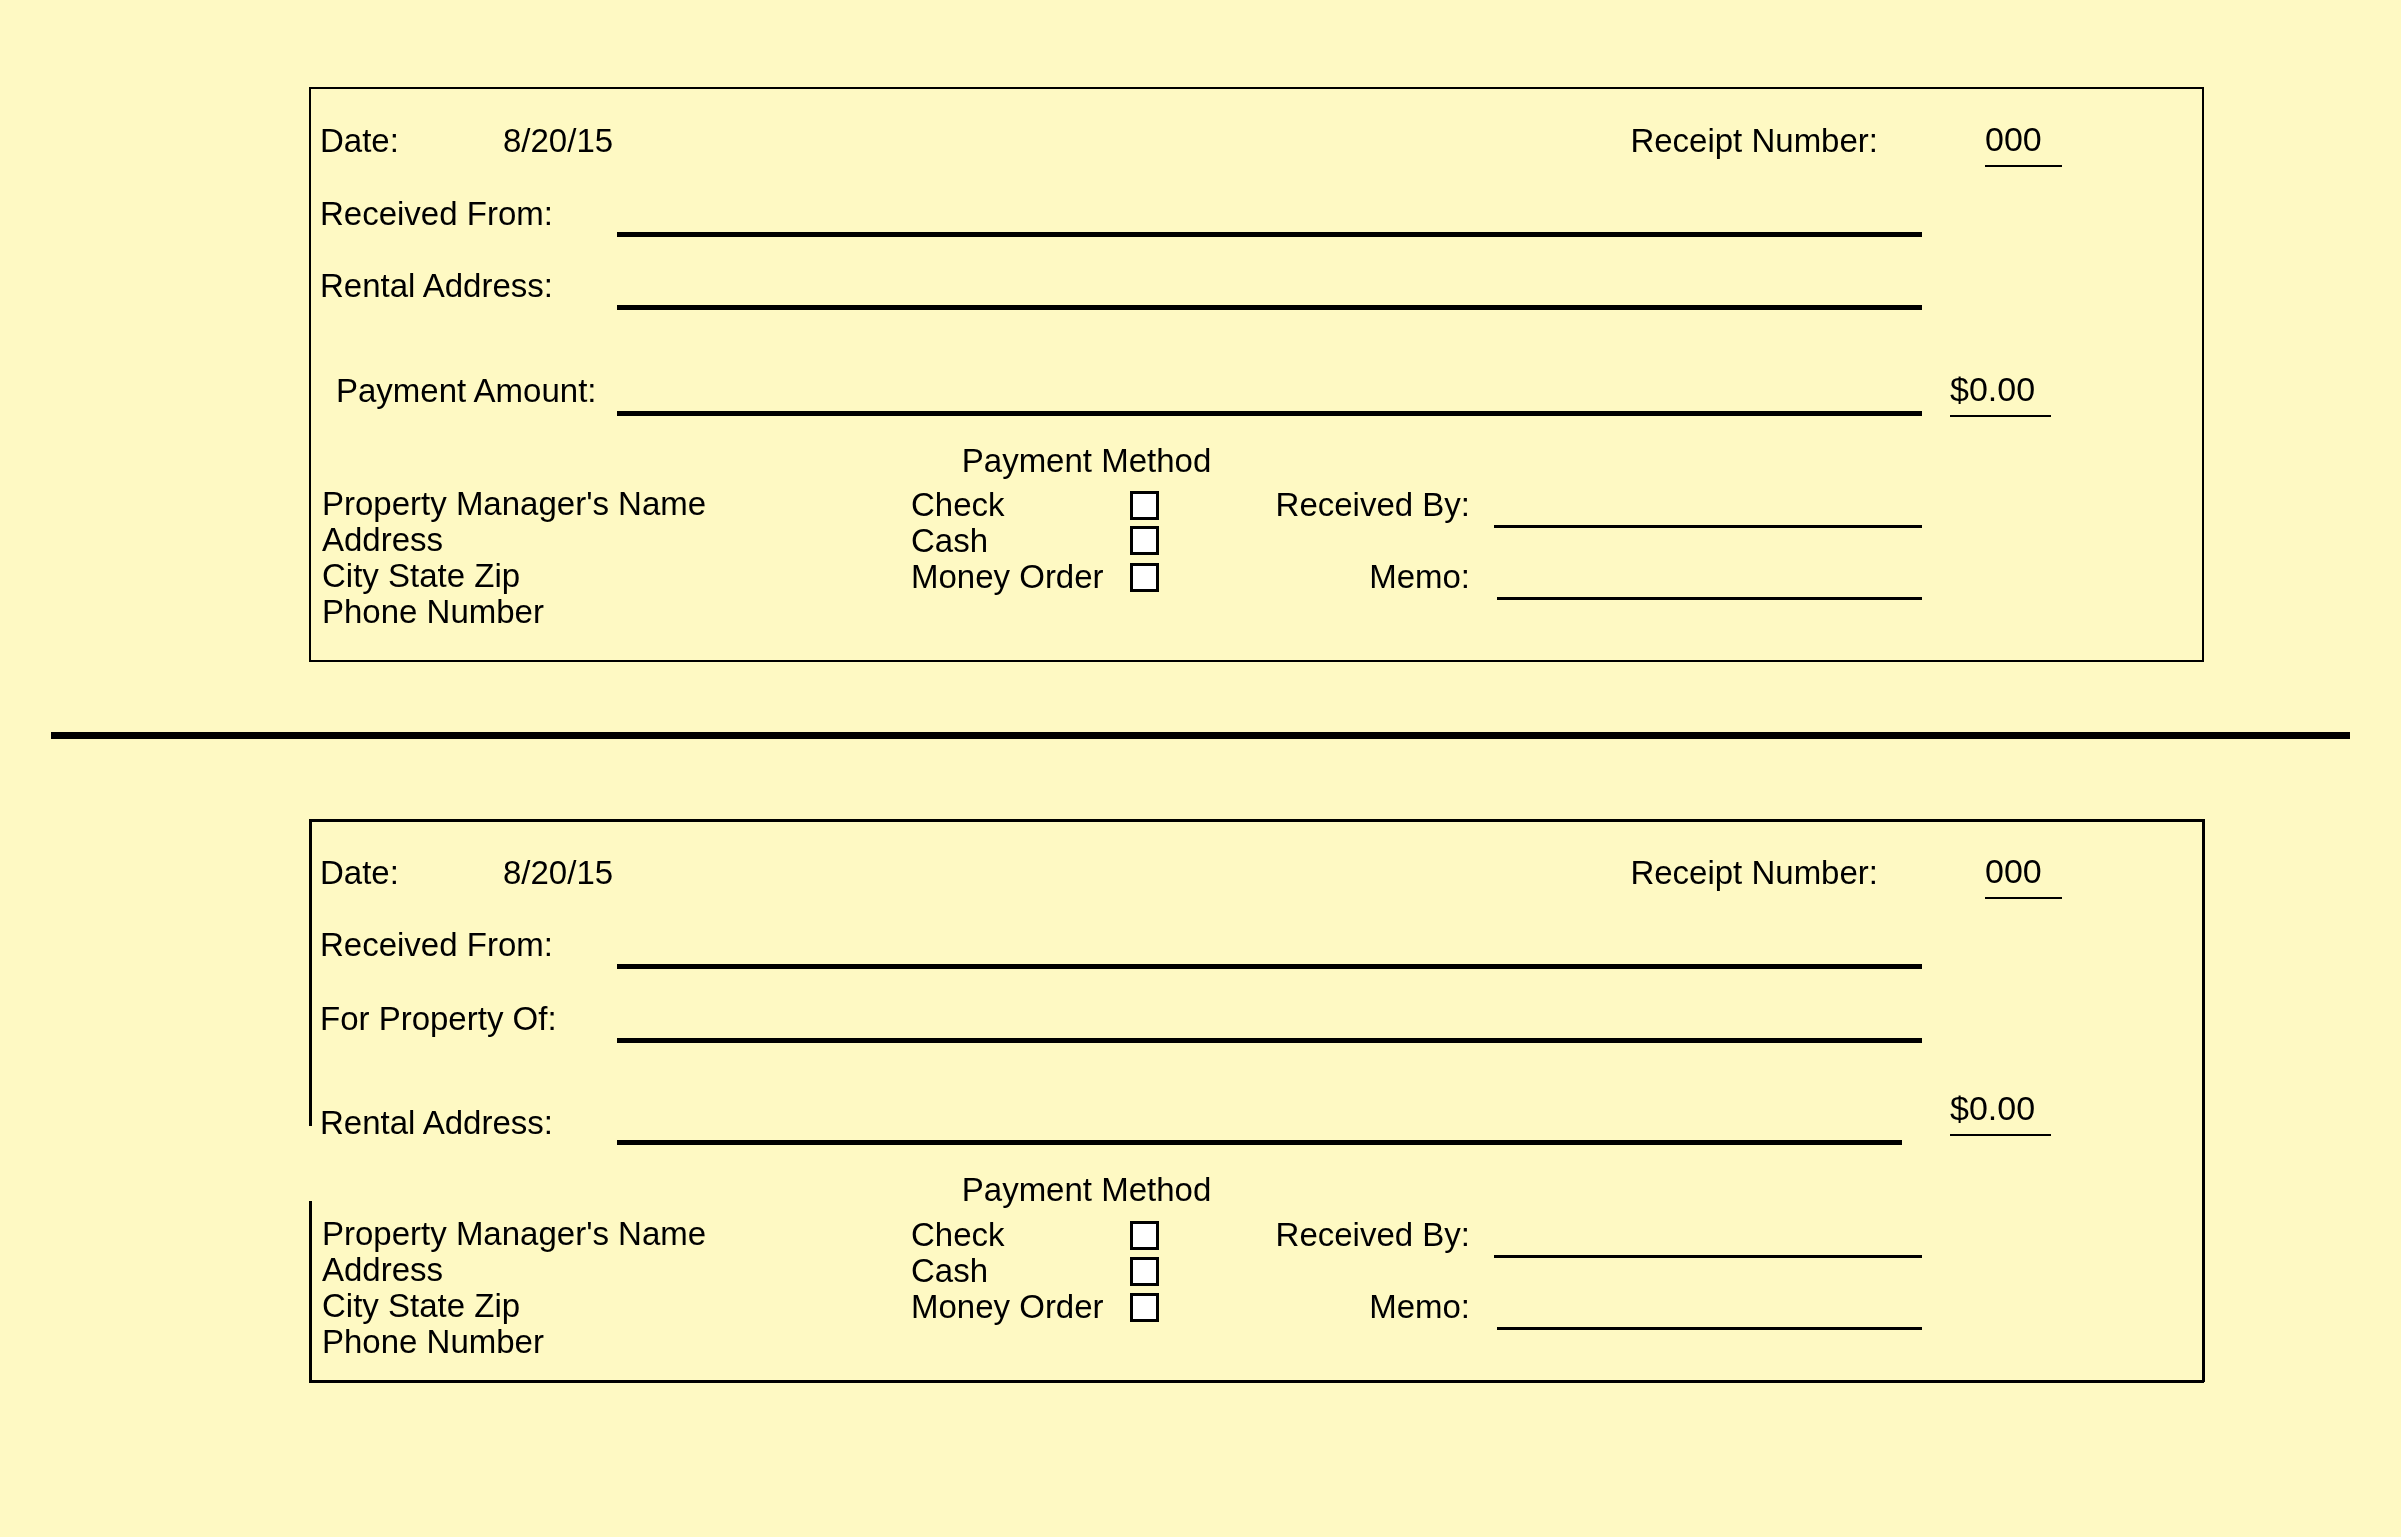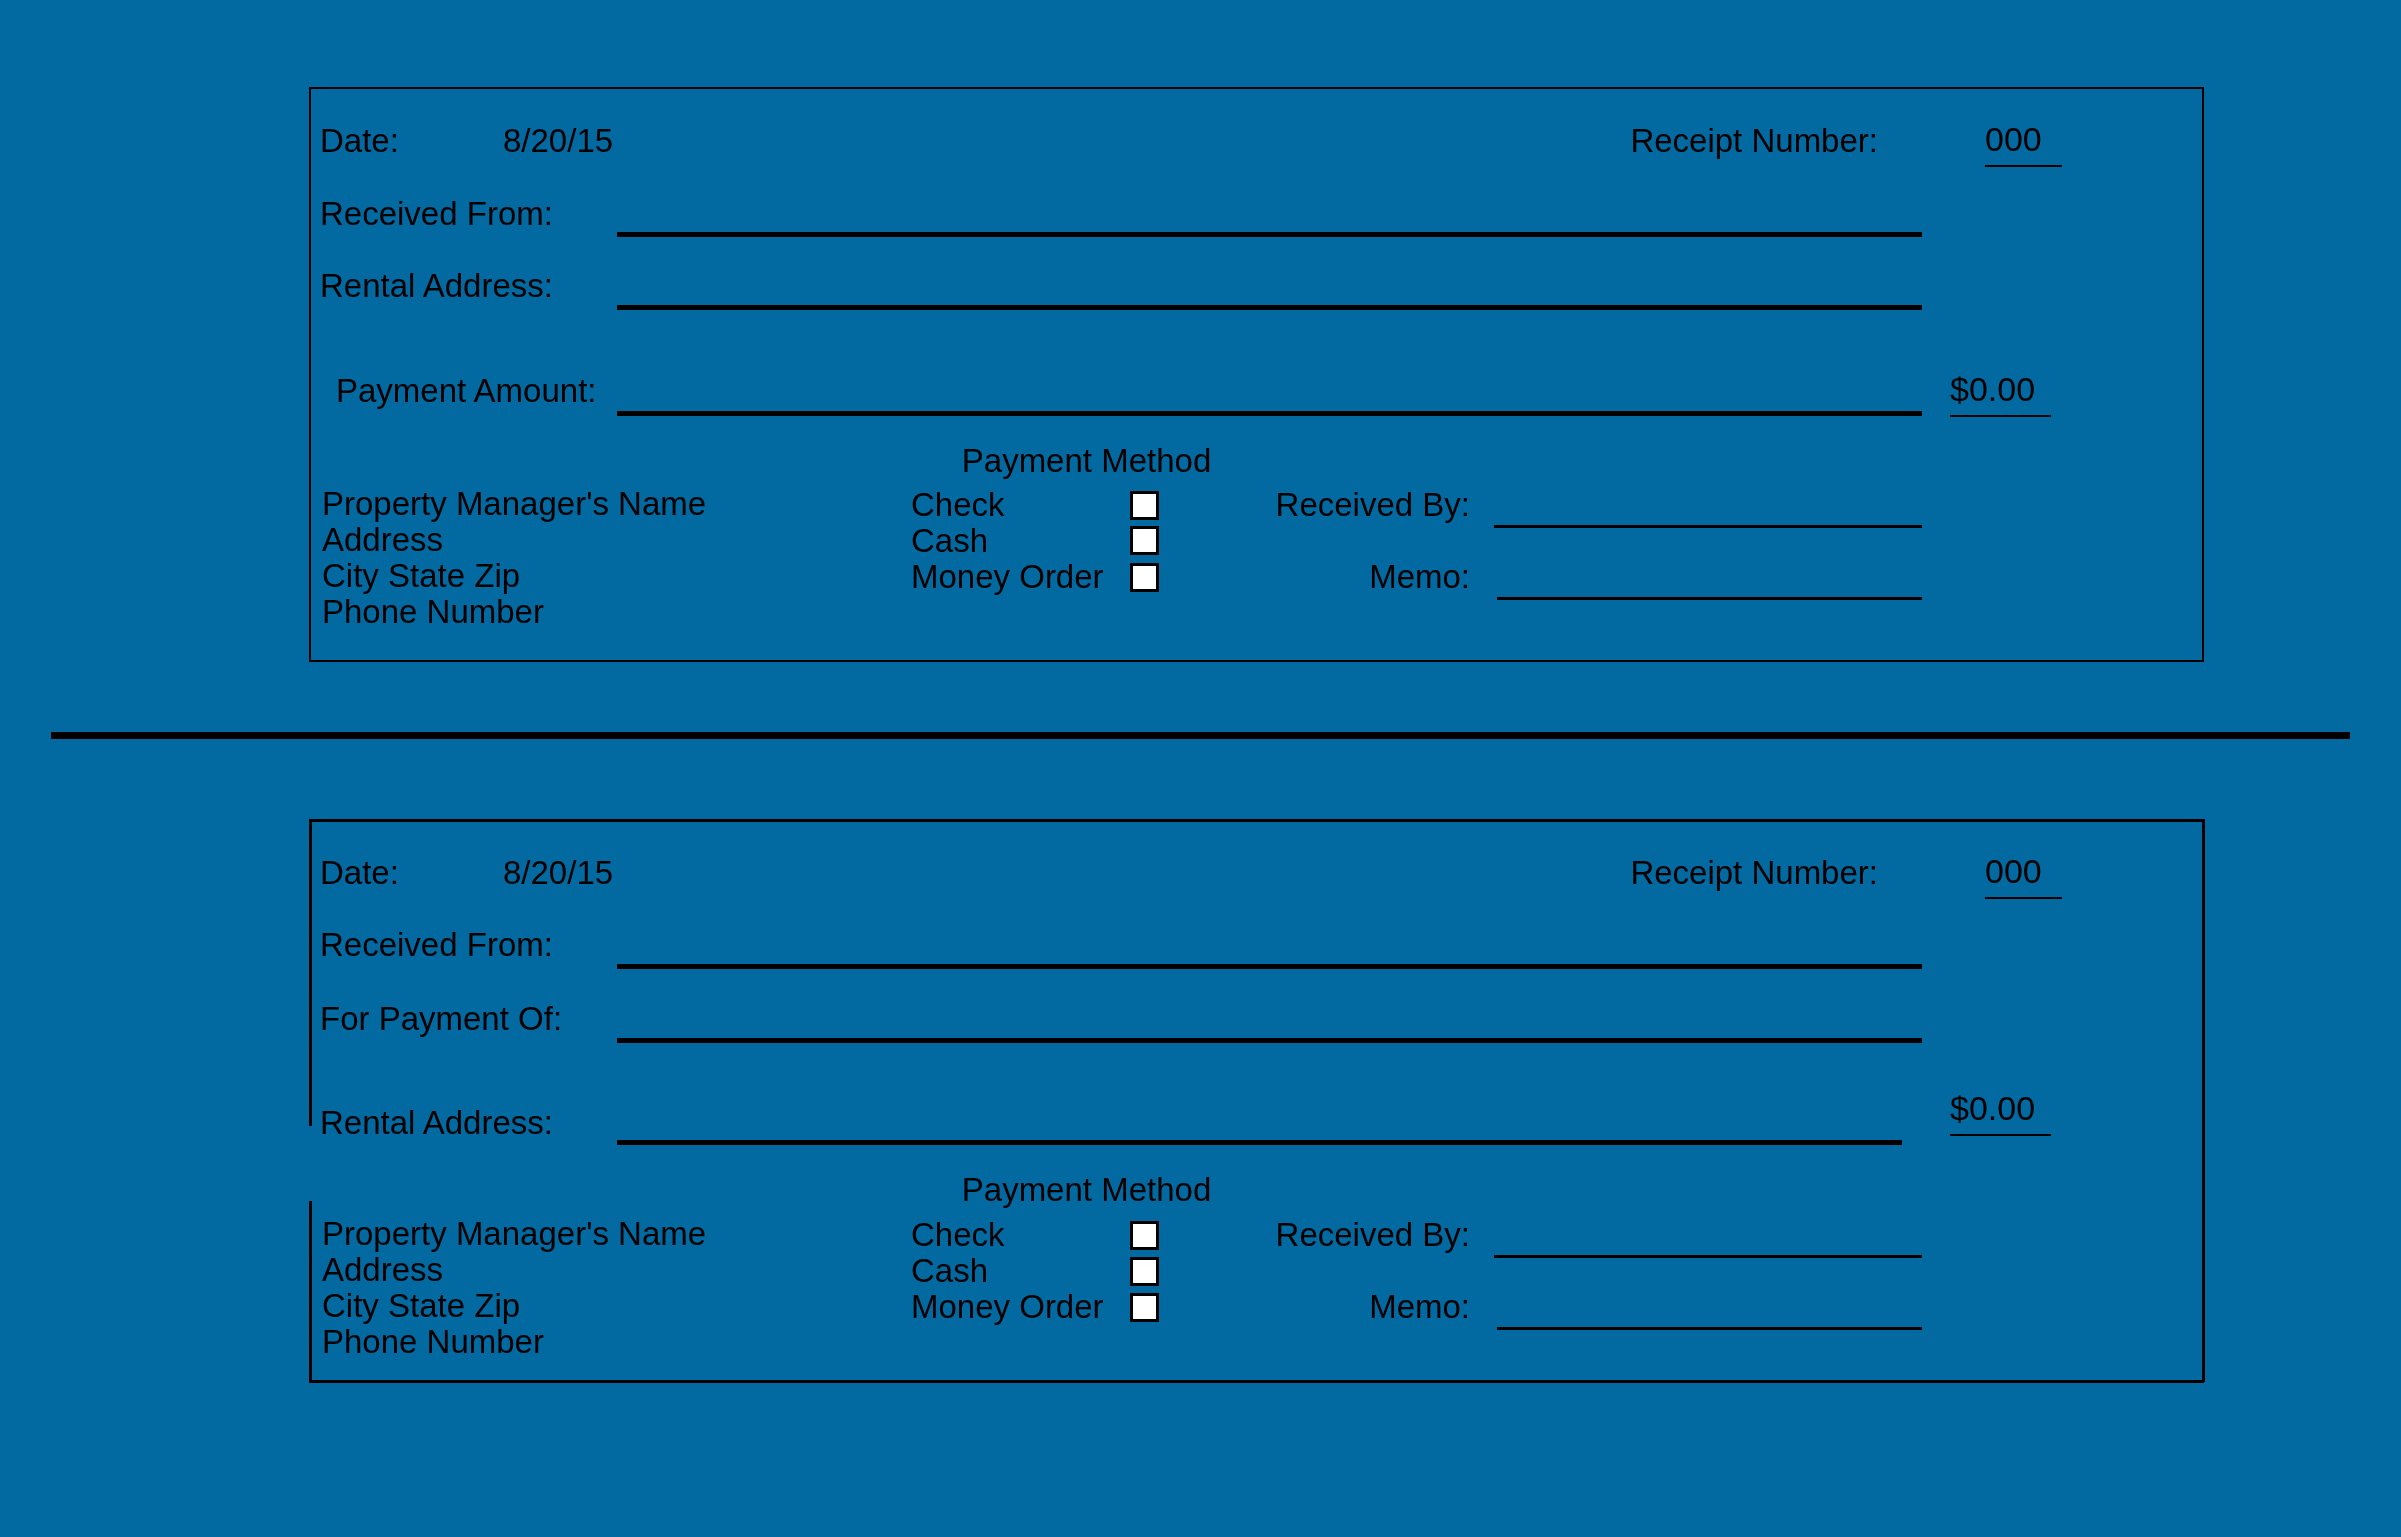--- a/index.html
+++ b/index.html
@@ -1,19 +1,19 @@
 <!DOCTYPE html>
 <html><head>
 <meta charset="utf-8">
 <style>
   html,body{margin:0;padding:0;background:#ffffff;}
   .canvas{
     position:relative;
     width:2402px;height:1537px;
-    background:#0369a1;
+    background:#fef9c3;
     font-family:"Liberation Sans", sans-serif;
     color:#000000;
     overflow:hidden;
   }
   .t{
     position:absolute;
     font-size:33px;
     line-height:40px;
     white-space:nowrap;
   }
@@ -109,21 +109,21 @@
 
   <div class="t" style="left:320px;top:853px;">Date:</div>
   <div class="t" style="left:503px;top:853px;">8/20/15</div>
 
   <div class="t right" style="left:1499px;top:853px;width:379px;">Receipt Number:</div>
   <div class="uval" style="left:1985px;top:851px;width:77px;">000</div>
 
   <div class="t" style="left:320px;top:925px;">Received From:</div>
   <div class="fill-line" style="left:617px;top:964px;width:1305px;"></div>
 
-  <div class="t" style="left:320px;top:999px;">For Payment Of:</div>
+  <div class="t" style="left:320px;top:999px;">For Property Of:</div>
   <div class="fill-line" style="left:617px;top:1038px;width:1305px;"></div>
 
   <div class="t" style="left:320px;top:1103px;">Rental Address:</div>
   <div class="fill-line" style="left:617px;top:1140px;width:1285px;"></div>
   <div class="uval" style="left:1950px;top:1088px;width:101px;">$0.00</div>
 
   <div class="t center" style="left:903px;top:1170px;width:367px;">Payment Method</div>
 
   <div class="t" style="left:911px;top:1215px;">Check</div>
   <div class="checkbox" style="left:1130px;top:1221px;"></div>

